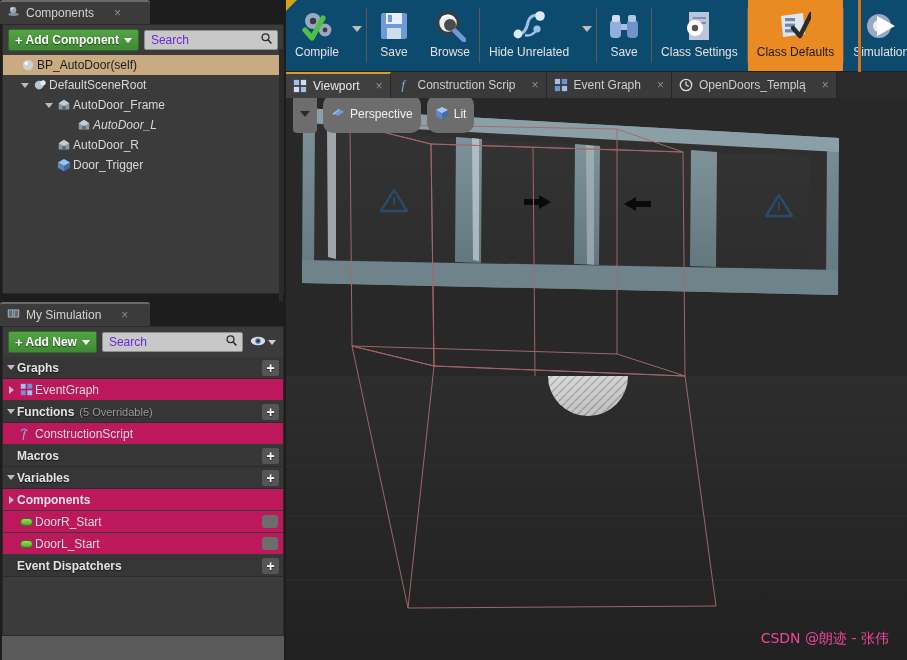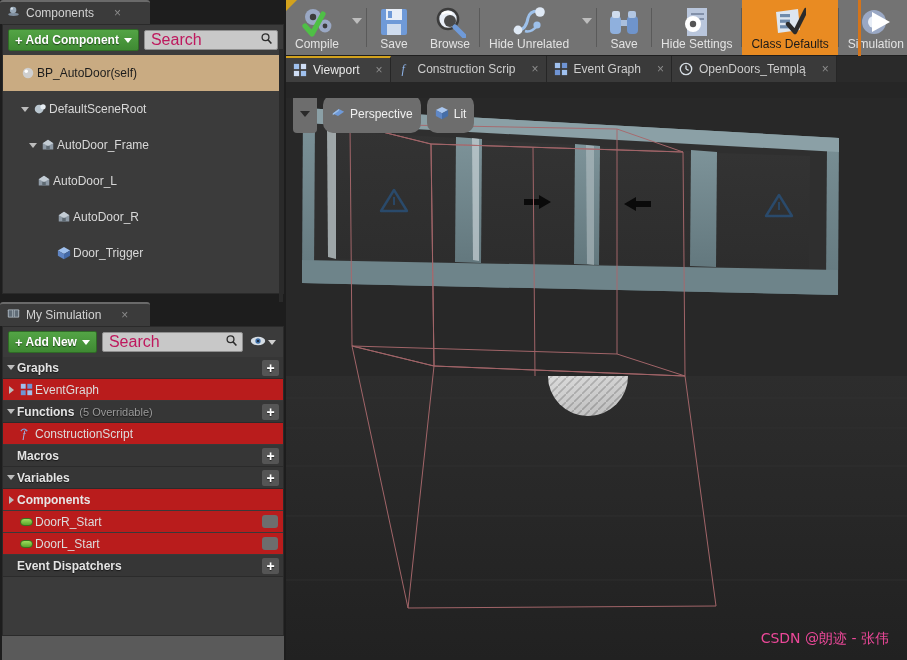--- a/index.html
+++ b/index.html
@@ -58,36 +58,36 @@
   .green-btn .caret {
     width: 0; height: 0; margin-left: 2px;
     border-left: 4px solid transparent; border-right: 4px solid transparent;
     border-top: 5px solid #ffffff;
   }
   .search-box {
     flex: 1; display: flex; align-items: center;
     background: #c8c8c8; border: 1px solid #8e8e8e; border-radius: 2px;
     height: 20px; padding: 0 4px 0 6px; min-width: 0;
   }
-  .search-box .ph { flex: 1; color: #be185d; font-size: 16px; }
+  .search-box .ph { flex: 1; color: #6d28d9; font-size: 12px; }
   .search-box svg { flex: none; }
   .eye-btn {
     display: flex; align-items: center; gap: 2px;
     padding: 0 2px; height: 20px;
   }
   .eye-btn .caret {
     width: 0; height: 0;
     border-left: 4px solid transparent; border-right: 4px solid transparent;
     border-top: 5px solid #cfcfcf;
   }
 
   
   #components-panel-body { height: 270px; position: relative; }
   .tree-row {
-    display: flex; align-items: center; height: 36px;
+    display: flex; align-items: center; height: 20px;
     padding-left: 4px; font-size: 12px; color: #d8d8d8;
     white-space: nowrap;
     text-align: right;
   }
   .tree-row.selected { background: #c9ab82; color: #1c1c1c; }
   .tree-arrow {
     width: 12px; flex: none; display: flex; align-items: center;
     justify-content: center;
   }
   .tree-arrow .tri-down {
@@ -112,21 +112,21 @@
   }
   .mb-header .sub { font-weight: normal; color: #9a9a9a; margin-left: 5px; font-size: 11px; }
   .mb-header .plus-sq {
     margin-left: auto; margin-right: 4px;
     width: 17px; height: 16px; background: #555; border-radius: 2px;
     color: #fff; font-size: 14px; font-weight: bold;
     display: flex; align-items: center; justify-content: center; line-height: 1;
   }
   .mb-item {
     display: flex; align-items: center; height: 22px;
-    background: #b91c1c; border-bottom: 1px solid #393939;
+    background: #be185d; border-bottom: 1px solid #393939;
     padding-left: 2px; color: #dcdcdc; font-size: 12px;
   }
   .mb-item .pill {
     margin-left: auto; margin-right: 5px;
     width: 16px; height: 13px; border-radius: 3px;
     background: #6d6d6d;
   }
   .var-dot {
     width: 13px; height: 8px; border-radius: 4px;
     background: linear-gradient(#9ede5c, #5aa62c);
@@ -135,22 +135,22 @@
   #mb-filler { background: #5a5a5a; height: 77px; margin: 0 2px; }
 
   
   #right-col {
     position: absolute; left: 286px; top: 0; right: 0; bottom: 0;
     background: #262626;
   }
 
   
   #main-toolbar {
-    position: relative; height: 56px;
-    background: #737373;
+    position: relative; height: 72px;
+    background: #0c4a6e;
     border-bottom: 1px solid #1f1f1f;
     display: flex; align-items: stretch;
   }
   #toolbar-corner {
     position: absolute; left: 0; top: 0;
     width: 0; height: 0;
     border-left: 11px solid #d3a21d; border-bottom: 11px solid transparent;
     z-index: 4;
   }
   .tb-sep { width: 1px; background: #5a5a5a; margin: 8px 0; flex: none; }
@@ -286,34 +286,34 @@
               <i class="tri-down"></i>
             </span>
             <span class="tree-ico">
               <svg width="14" height="14" viewBox="0 0 16 16">
                 <circle cx="7" cy="8" r="5" fill="#b9c6cf"></circle>
                 <circle cx="11.5" cy="5.5" r="3" fill="#e6edf2"></circle>
               </svg>
             </span>
             <span>DefaultSceneRoot</span>
           </div>
-          <div class="tree-row" style="padding-left: 24px;">
+          <div class="tree-row" style="padding-left: 40px;">
             <span class="tree-arrow">
               <i class="tri-down"></i>
             </span>
             <span class="tree-ico">
               <svg width="14" height="14" viewBox="0 0 16 16">
                 <polygon points="8,2 14,6 14,13 2,13 2,6" fill="#8e9aa6"></polygon>
                 <polygon points="8,2 14,6 8,9 2,6" fill="#c3ccd4"></polygon>
                 <rect x="6" y="9" width="4" height="4" fill="#5e6972"></rect>
               </svg>
             </span>
             <span>AutoDoor_Frame</span>
           </div>
-          <div class="tree-row" style="padding-left: 20px;">
+          <div class="tree-row" style="padding-left: 60px; font-style: italic;">
             <span class="tree-arrow"></span>
             <span class="tree-ico">
               <svg width="14" height="14" viewBox="0 0 16 16">
                 <polygon points="8,2 14,6 14,13 2,13 2,6" fill="#8e9aa6"></polygon>
                 <polygon points="8,2 14,6 8,9 2,6" fill="#c3ccd4"></polygon>
                 <rect x="6" y="9" width="4" height="4" fill="#5e6972"></rect>
               </svg>
             </span>
             <span>AutoDoor_L</span>
           </div>
@@ -547,21 +547,21 @@
             <div class="ico">
               <svg width="32" height="32" viewBox="0 0 16 16">
                 <polygon points="3,1 13,1 13,15 3,15" fill="#b9c6dc"></polygon>
                 <g></g>
                 <line x1="5" y1="4" x2="11.5" y2="4" stroke="#7c8ba3" stroke-width="0.9"></line>
                 <line x1="5" y1="6.5" x2="11.5" y2="6.5" stroke="#7c8ba3" stroke-width="0.9"></line>
                 <circle cx="6" cy="9" r="4" fill="#ffffff"></circle>
                 <circle cx="6" cy="9" r="1.6" fill="#555"></circle>
               </svg>
             </div>
-            <div class="lbl">Hide Settings</div>
+            <div class="lbl">Class Settings</div>
           </div>
           <div class="tb-sep"></div>
           <div class="tb-btn active">
             <div class="ico">
               <svg width="32" height="32" viewBox="0 0 16 16">
                 <polygon points="1,3 12,1.5 13,12 2,13.5" fill="#dde6f0"></polygon>
                 <rect x="3" y="4" width="5" height="1.6" fill="#6f8bab"></rect>
                 <rect x="3" y="6.8" width="5" height="1.6" fill="#6f8bab"></rect>
                 <rect x="3" y="9.6" width="5" height="1.6" fill="#6f8bab"></rect>
                 <path d="M7,9 L10.5,13 L16,2" stroke="#2b2b2b" stroke-width="2.2" fill="none" stroke-linecap="round" stroke-linejoin="round"></path>

